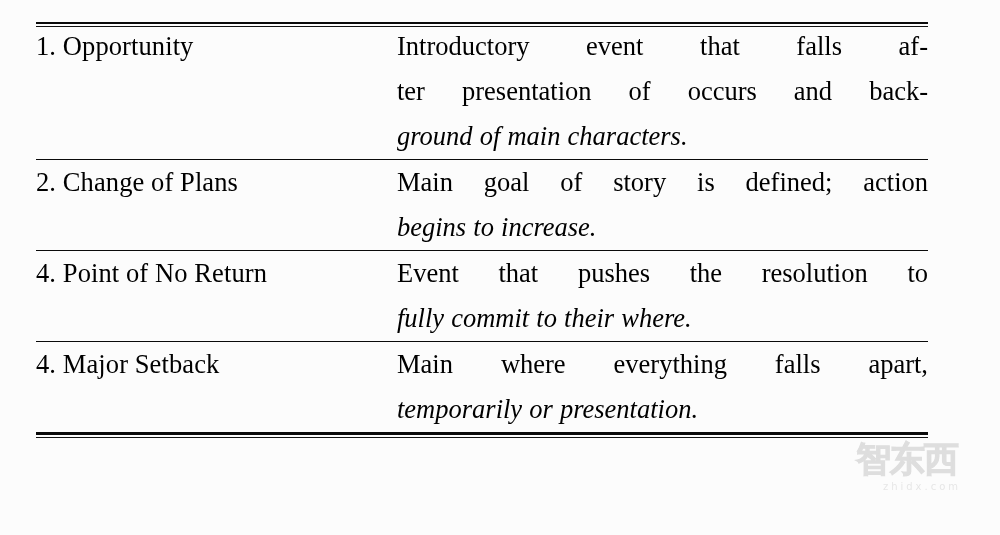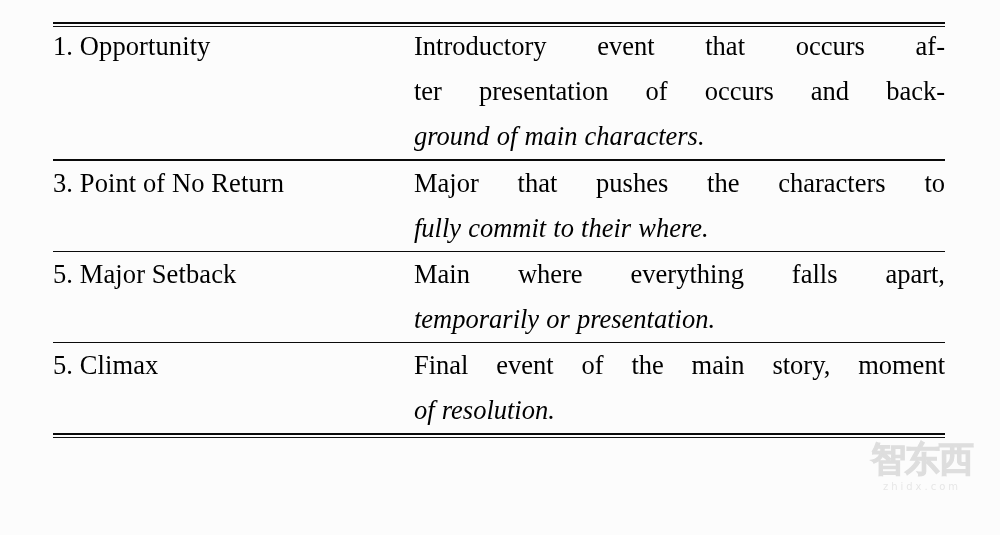--- a/index.html
+++ b/index.html
@@ -27,21 +27,21 @@
 
   
   .page-bg {
     position: absolute;
     inset: 0;
     background: #fcfcfc;
   }
 
   .table-wrap {
     position: absolute;
-    left: 53px;
+    left: 36px;
     top: 22px;
     width: 892px;
   }
 
   table.plot-table {
     width: 892px;
     border-collapse: collapse;
     table-layout: fixed;
   }
 
@@ -139,21 +139,20 @@
     pointer-events: none;
     user-select: none;
   }
   .wm-chars {
     font-family: "DejaVu Sans", sans-serif;
     font-size: 35px;
     font-weight: 700;
     color: #9a9a9a;
     letter-spacing: -1px;
     line-height: 40px;
-    text-align: center;
     -webkit-text-stroke: 1px #9a9a9a;
   }
   .wm-url {
     font-family: "DejaVu Sans", sans-serif;
     font-size: 10px;
     letter-spacing: 3px;
     color: #b4b4b4;
     text-align: center;
     margin-top: 2px;
   }
@@ -194,77 +193,77 @@
         <tr class="rule-row">
           <td colspan="3">
               <div class="rule-top"></div>
             </td>
         </tr>
 
         <tr>
           <td class="cell-label">1. Opportunity</td>
           <td></td>
           <td class="cell-desc">
-            <span class="jline">Introductory event that occurs af-</span>
+            <span class="jline">Introductory event that falls af-</span>
             <span class="jline">ter presentation of occurs and back-</span>
             <span class="jline last">ground of main characters.</span>
           </td>
         </tr>
 
         <tr class="rule-row">
           <td colspan="3">
               <div class="rule-mid"></div>
             </td>
         </tr>
 
-
-        <tr class="rule-row">
-          <td colspan="3">
-              <div class="rule-mid"></div>
-            </td>
-        </tr>
-
-        <tr>
-          <td class="cell-label">3. Point of No Return</td>
-          <td></td>
-          <td class="cell-desc">
-            <span class="jline">Major that pushes the characters to</span>
+        <tr>
+          <td class="cell-label">2. Change of Plans</td>
+          <td></td>
+          <td class="cell-desc">
+            <span class="jline">Main goal of story is defined; action</span>
+            <span class="jline last">begins to increase.</span>
+          </td>
+        </tr>
+
+        <tr class="rule-row">
+          <td colspan="3">
+              <div class="rule-mid"></div>
+            </td>
+        </tr>
+
+        <tr>
+          <td class="cell-label">4. Point of No Return</td>
+          <td></td>
+          <td class="cell-desc">
+            <span class="jline">Event that pushes the resolution to</span>
             <span class="jline last">fully commit to their where.</span>
           </td>
         </tr>
 
         <tr class="rule-row">
           <td colspan="3">
               <div class="rule-mid"></div>
             </td>
         </tr>
 
         <tr>
-          <td class="cell-label">5. Major Setback</td>
+          <td class="cell-label">4. Major Setback</td>
           <td></td>
           <td class="cell-desc">
             <span class="jline">Main where everything falls apart,</span>
             <span class="jline last">temporarily or presentation.</span>
           </td>
         </tr>
 
         <tr class="rule-row">
           <td colspan="3">
               <div class="rule-mid"></div>
             </td>
         </tr>
 
-        <tr>
-          <td class="cell-label">5. Climax</td>
-          <td></td>
-          <td class="cell-desc">
-            <span class="jline">Final event of the main story, moment</span>
-            <span class="jline last">of resolution.</span>
-          </td>
-        </tr>
 
         <tr class="rule-row">
           <td colspan="3">
               <div class="rule-bottom"></div>
             </td>
         </tr>
 
       </tbody>
     </table>
   </div>

